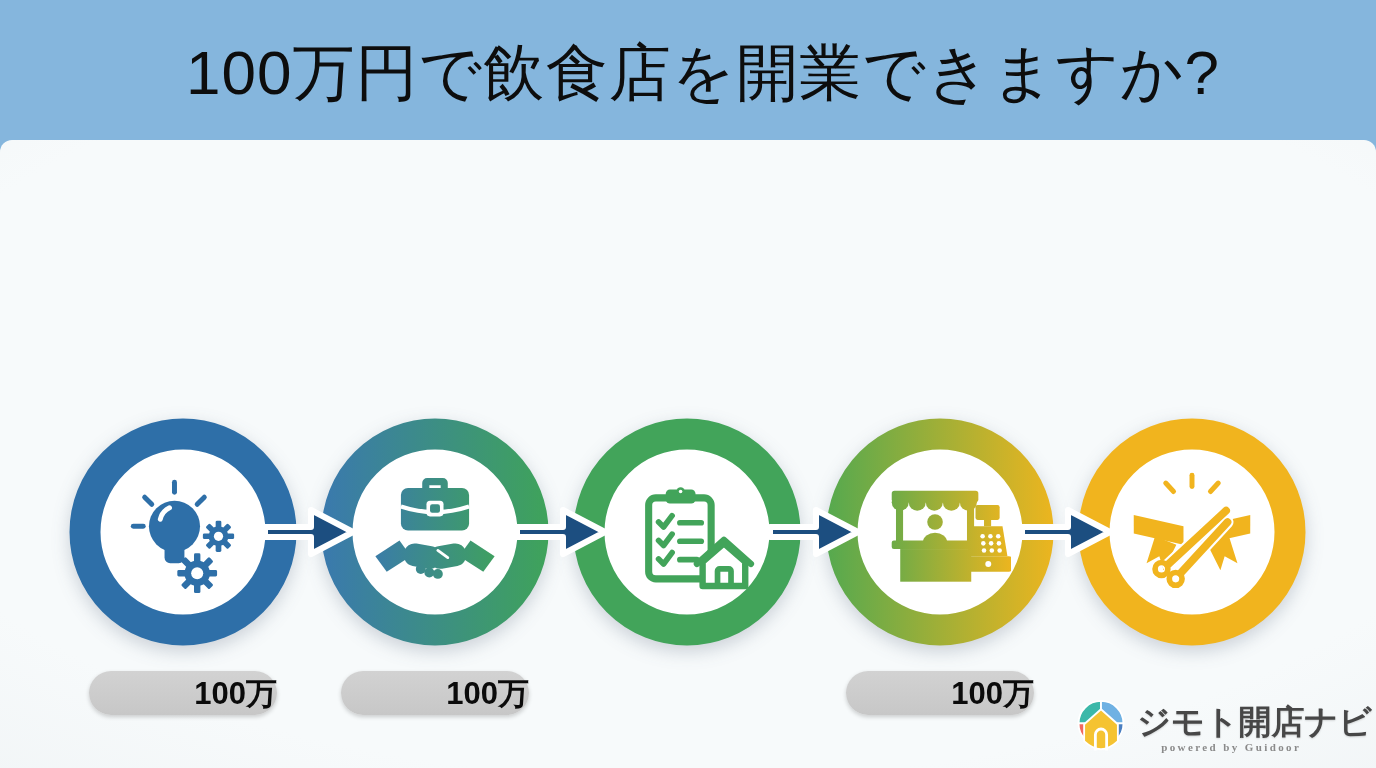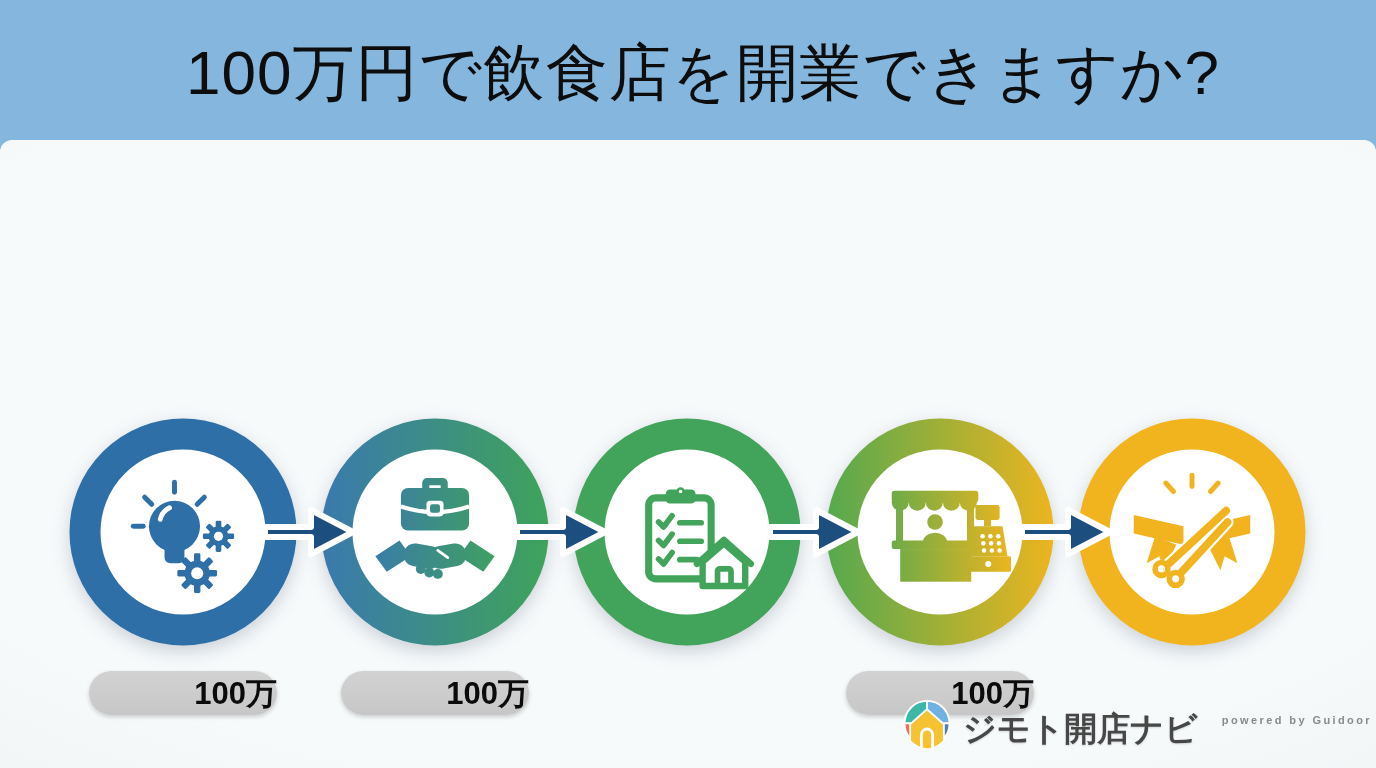--- a/index.html
+++ b/index.html
@@ -27,21 +27,21 @@
 
   
   .pill{position:absolute;top:531px;width:188px;height:44px;border-radius:22px;
         background:linear-gradient(180deg,#d2d2d2,var(--label-bg,#c7c7c7));
         box-shadow:0 2px 4px rgba(0,0,0,.18);
         text-align:right;line-height:46px;font-size:31px;font-weight:900;color:var(--label-text,#0b0b0b);}
 
   
   .brand{position:absolute;right:4px;bottom:8px;display:flex;align-items:center;}
   .brand-mark{width:60px;height:62px;margin-right:6px;}
-  .brand-col{display:flex;flex-direction:row;}
+  .brand-col{display:flex;flex-direction:column;font-family:Liberation Serif, serif;}
   .brand-name{font-size:33px;font-weight:800;color:var(--brand-text,#474747);line-height:1.05;
               text-shadow:0 1px 2px rgba(0,0,0,.15);}
   .powered{font-size:11px;font-weight:700;letter-spacing:2.4px;color:var(--powered-text,#8a8a8a);margin-top:2px;margin-left:24px;}
 </style>
 </head>
 <body>
 
 <div class="canvas">
 
   <div class="header">

